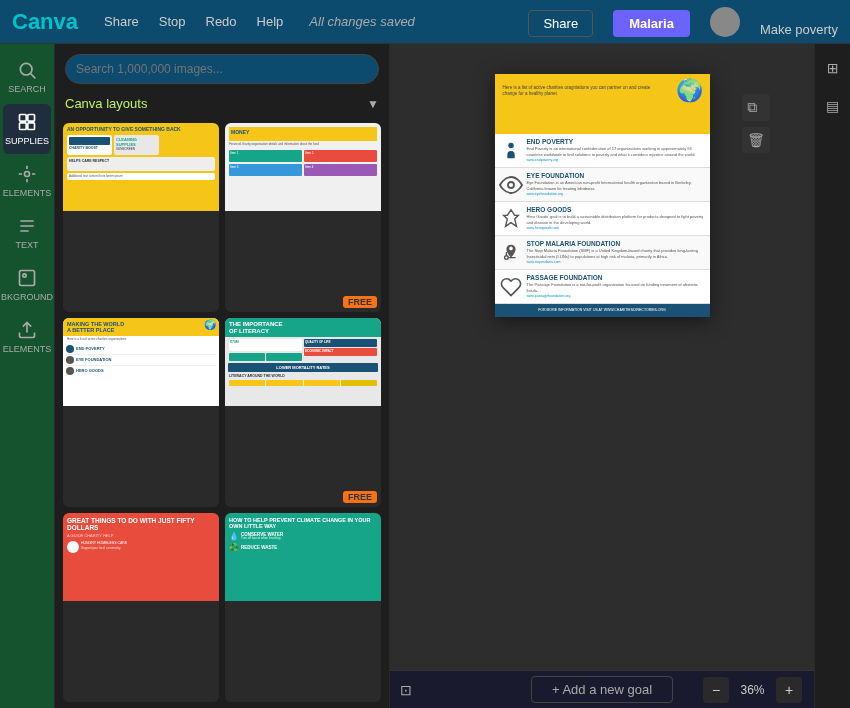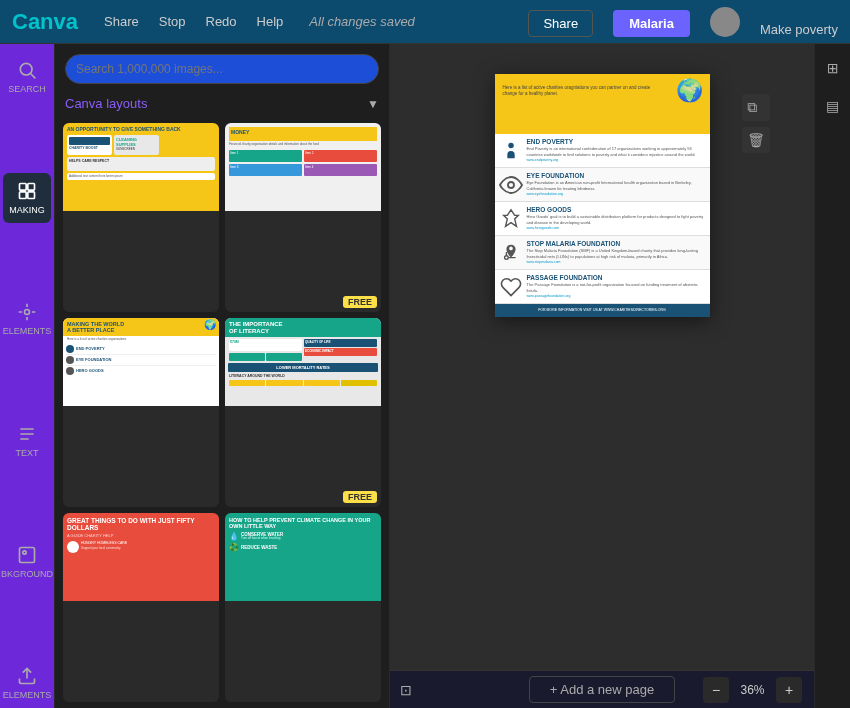--- a/index.html
+++ b/index.html
@@ -21,46 +21,46 @@
     .btn-share { background: transparent; border: 1px solid #555; color: #fff; padding: 5px 14px; border-radius: 4px; cursor: pointer; font-size: 13px; }
     .btn-download { background: #6c63ff; border: none; color: #fff; padding: 6px 16px; border-radius: 4px; cursor: pointer; font-size: 13px; font-weight: 600; }
     .avatar { width: 30px; height: 30px; border-radius: 50%; background: #888; }
     .btn-make-public { background: transparent; border: none; color: #ccc; font-size: 13px; cursor: pointer; }
 
     
     #main { display: flex; height: calc(708px - 44px); }
 
     
     #left-icons {
-      width: 55px; background: #6d28d9; display: flex; flex-direction: column; align-items: center;
-      padding-top: 8px; gap: 2px; border-right: 1px solid #2a2a2a; justify-content: space-between;
+      width: 55px; background: #14532d; display: flex; flex-direction: column; align-items: center;
+      padding-top: 8px; gap: 2px; border-right: 1px solid #2a2a2a;
     }
     .side-icon {
       width: 48px; display: flex; flex-direction: column; align-items: center;
       padding: 8px 4px; cursor: pointer; border-radius: 6px; color: #aaa; font-size: 9px;
       gap: 4px;
     }
     .side-icon:hover, .side-icon.active { background: #1f2d3d; color: #fff; }
     .side-icon svg { width: 20px; height: 20px; }
     .side-icon span { font-size: 9px; text-align: center; }
 
     
     #panel { width: 335px; background: #1e1e1e; border-right: 1px solid #2a2a2a; display: flex; flex-direction: column; overflow: hidden; }
     #search-bar { padding: 10px 10px 6px; }
     #search-bar input {
       width: 100%; padding: 7px 10px; border-radius: 20px; border: 1px solid #444;
-      background: #1d4ed8; color: #ccc; font-size: 12px; outline: none;
+      background: #0c4a6e; color: #ccc; font-size: 12px; outline: none;
     }
     #panel-header { display: flex; align-items: center; justify-content: space-between; padding: 6px 10px; }
-    #panel-header span { color: #8b5cf6; font-size: 13px; font-weight: 500; }
+    #panel-header span { color: #bef264; font-size: 13px; font-weight: 500; }
     #panel-header .chevron { color: #aaa; font-size: 12px; }
     #layouts-grid { flex: 1; overflow-y: auto; padding: 6px 8px; display: grid; grid-template-columns: 1fr 1fr; gap: 6px; }
     .layout-item { border-radius: 6px; overflow: hidden; cursor: pointer; position: relative; background: #2a2a2a; }
     .layout-badge {
-      position: absolute; bottom: 4px; right: 4px; background: #fde047; color: #333;
+      position: absolute; bottom: 4px; right: 4px; background: #f97316; color: #333;
       font-size: 9px; padding: 1px 5px; border-radius: 3px; font-weight: 600;
     }
 
     
     #canvas-area { flex: 1; background: #2d2d2d; display: flex; flex-direction: column; align-items: center; justify-content: flex-start; overflow: auto; padding: 20px; position: relative; }
     #canvas-container { width: 200px; background: #fff; border-radius: 2px; box-shadow: 0 4px 20px rgba(0,0,0,0.5); }
 
     
     #right-sidebar { width: 36px; background: #1e1e1e; border-left: 1px solid #2a2a2a; display: flex; flex-direction: column; align-items: center; padding-top: 10px; gap: 10px; }
     .right-icon { color: #aaa; cursor: pointer; font-size: 14px; padding: 6px; border-radius: 4px; }
@@ -113,21 +113,21 @@
         </svg>
       <span>SEARCH</span>
     </div>
     <div class="side-icon active">
       <svg viewBox="0 0 24 24" fill="none" stroke="currentColor" stroke-width="2">
           <rect x="3" y="3" width="8" height="8" rx="1"></rect>
           <rect x="13" y="3" width="8" height="8" rx="1"></rect>
           <rect x="3" y="13" width="8" height="8" rx="1"></rect>
           <rect x="13" y="13" width="8" height="8" rx="1"></rect>
         </svg>
-      <span>MAKING</span>
+      <span>SUPPLIES</span>
     </div>
     <div class="side-icon">
       <svg viewBox="0 0 24 24" fill="none" stroke="currentColor" stroke-width="2">
           <circle cx="12" cy="12" r="3"></circle>
           <path d="M12 2v4M12 18v4M2 12h4M18 12h4"></path>
         </svg>
       <span>ELEMENTS</span>
     </div>
     <div class="side-icon">
       <svg viewBox="0 0 24 24" fill="none" stroke="currentColor" stroke-width="2">
@@ -365,21 +365,21 @@
       </div>
     </div>
 
     <div style="position:absolute; right:44px; top:50px; display:flex; flex-direction:column; gap:6px;">
       <div style="color:#aaa; cursor:pointer; font-size:14px; background:#333; padding:5px; border-radius:3px;">⧉</div>
       <div style="color:#aaa; cursor:pointer; font-size:14px; background:#333; padding:5px; border-radius:3px;">🗑</div>
     </div>
 
     <div id="bottombar" style="position:absolute; bottom:0; left:0; right:0; height:38px; background:#1a1a2e; border-top:1px solid #333; display:flex; align-items:center; justify-content:center;">
       <div style="position:absolute; left:10px; color:#aaa; font-size:14px; cursor:pointer;">⊡</div>
-      <button class="add-page-btn">+ Add a new page</button>
+      <button class="add-page-btn">+ Add a new goal</button>
       <div class="zoom-controls">
         <button class="zoom-btn">−</button>
         <span class="zoom-level">36%</span>
         <button class="zoom-btn">+</button>
       </div>
     </div>
 
   </div>
 
   <div id="right-sidebar">

